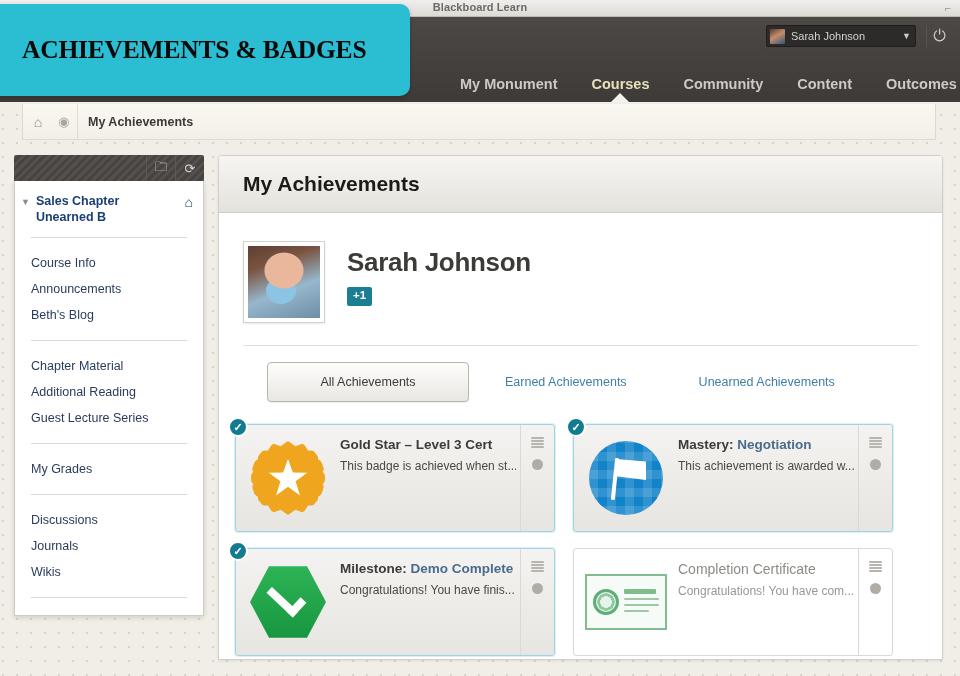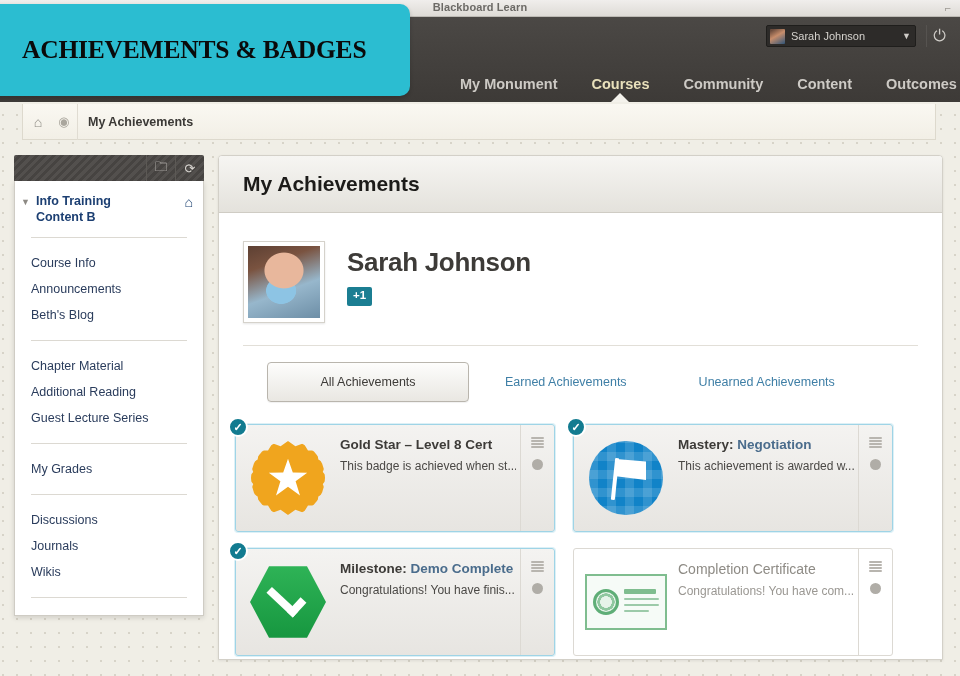--- a/index.html
+++ b/index.html
@@ -433,22 +433,22 @@
 <div id="coursemenu">
   <div id="cm-toolbar">
     <div class="cm-tool">🗀</div>
     <div class="cm-tool">⟳</div>
   </div>
   <div id="cm-body">
 
     <div id="cm-course">
       <span id="cm-course-caret">▼</span>
       <span id="cm-course-title">
-        <span>Info Training</span><br>
-        <span>Content B</span>
+        <span>Sales Chapter</span><br>
+        <span>Unearned B</span>
       </span>
       <span id="cm-course-home">⌂</span>
     </div>
 
     <div class="cm-div"></div>
     <div class="cm-item">Course Info</div>
     <div class="cm-item">Announcements</div>
     <div class="cm-item">Beth's Blog</div>
 
     <div class="cm-div"></div>
@@ -498,21 +498,21 @@
 
     <div class="card earned">
       <div class="card-check">✓</div>
       <div class="card-badge">
         <div class="badge-star">
             <div class="disc"></div>
             <div class="star"></div>
           </div>
       </div>
       <div class="card-main">
-        <div class="card-title">Gold Star – Level 8 Cert</div>
+        <div class="card-title">Gold Star – Level 3 Cert</div>
         <div class="card-desc">This badge is achieved when st...</div>
       </div>
       <div class="card-actions">
         <div class="icon-list">
             <i></i>
             <i></i>
             <i></i>
             <i></i>
           </div>
         <div class="icon-dot"></div>

